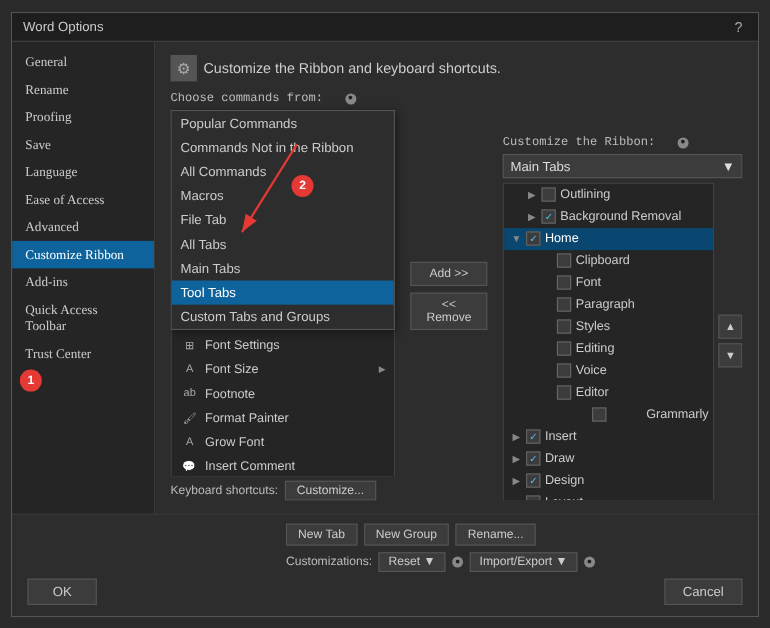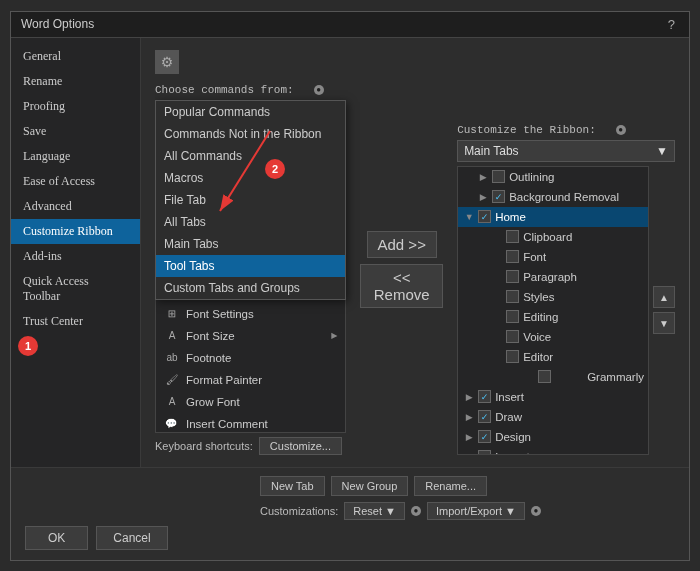--- a/index.html
+++ b/index.html
@@ -202,21 +202,21 @@
       justify-content: center;
       align-items: center;
       gap: 6px;
       padding: 0 6px;
     }
     .add-remove-btn {
       background: #3c3c3c;
       border: 1px solid #555;
       color: #ccc;
       padding: 4px 10px;
-      font-size: 15px;
+      font-size: 11px;
       cursor: pointer;
       min-width: 70px;
       text-align: center;
     }
     
     .right-panel {
       flex: 1;
       display: flex;
       flex-direction: column;
       margin-top: 40px;
@@ -346,21 +346,21 @@
       color: #ccc;
       padding: 2px 8px;
       font-size: 11px;
       cursor: pointer;
       display: flex;
       align-items: center;
       gap: 3px;
     }
     .bottom-row3 {
       display: flex;
-      justify-content: flex-start;
+      justify-content: space-between;
       gap: 8px;
     }
     .ok-btn {
       background: #3c3c3c;
       border: 1px solid #555;
       color: #ccc;
       padding: 4px 22px;
       font-size: 12px;
       cursor: pointer;
     }
@@ -445,20 +445,21 @@
           <div class="sidebar-item">Advanced</div>
           <div class="sidebar-item active">Customize Ribbon</div>
           <div class="sidebar-item">Add-ins</div>
           <div class="sidebar-item">Quick Access Toolbar</div>
           <div class="sidebar-item">Trust Center</div>
         </div>
 
       <div class="main-content">
         <div class="main-title">
           <span class="icon-customize">⚙</span>
+          <span>Customize the Ribbon and keyboard shortcuts.</span>
         </div>
 
         <div class="two-panel">
 
           <div class="left-panel">
             <div class="panel-label">
               <span>Choose commands from:</span>
               <span class="info-dot">●</span>
             </div>
 

